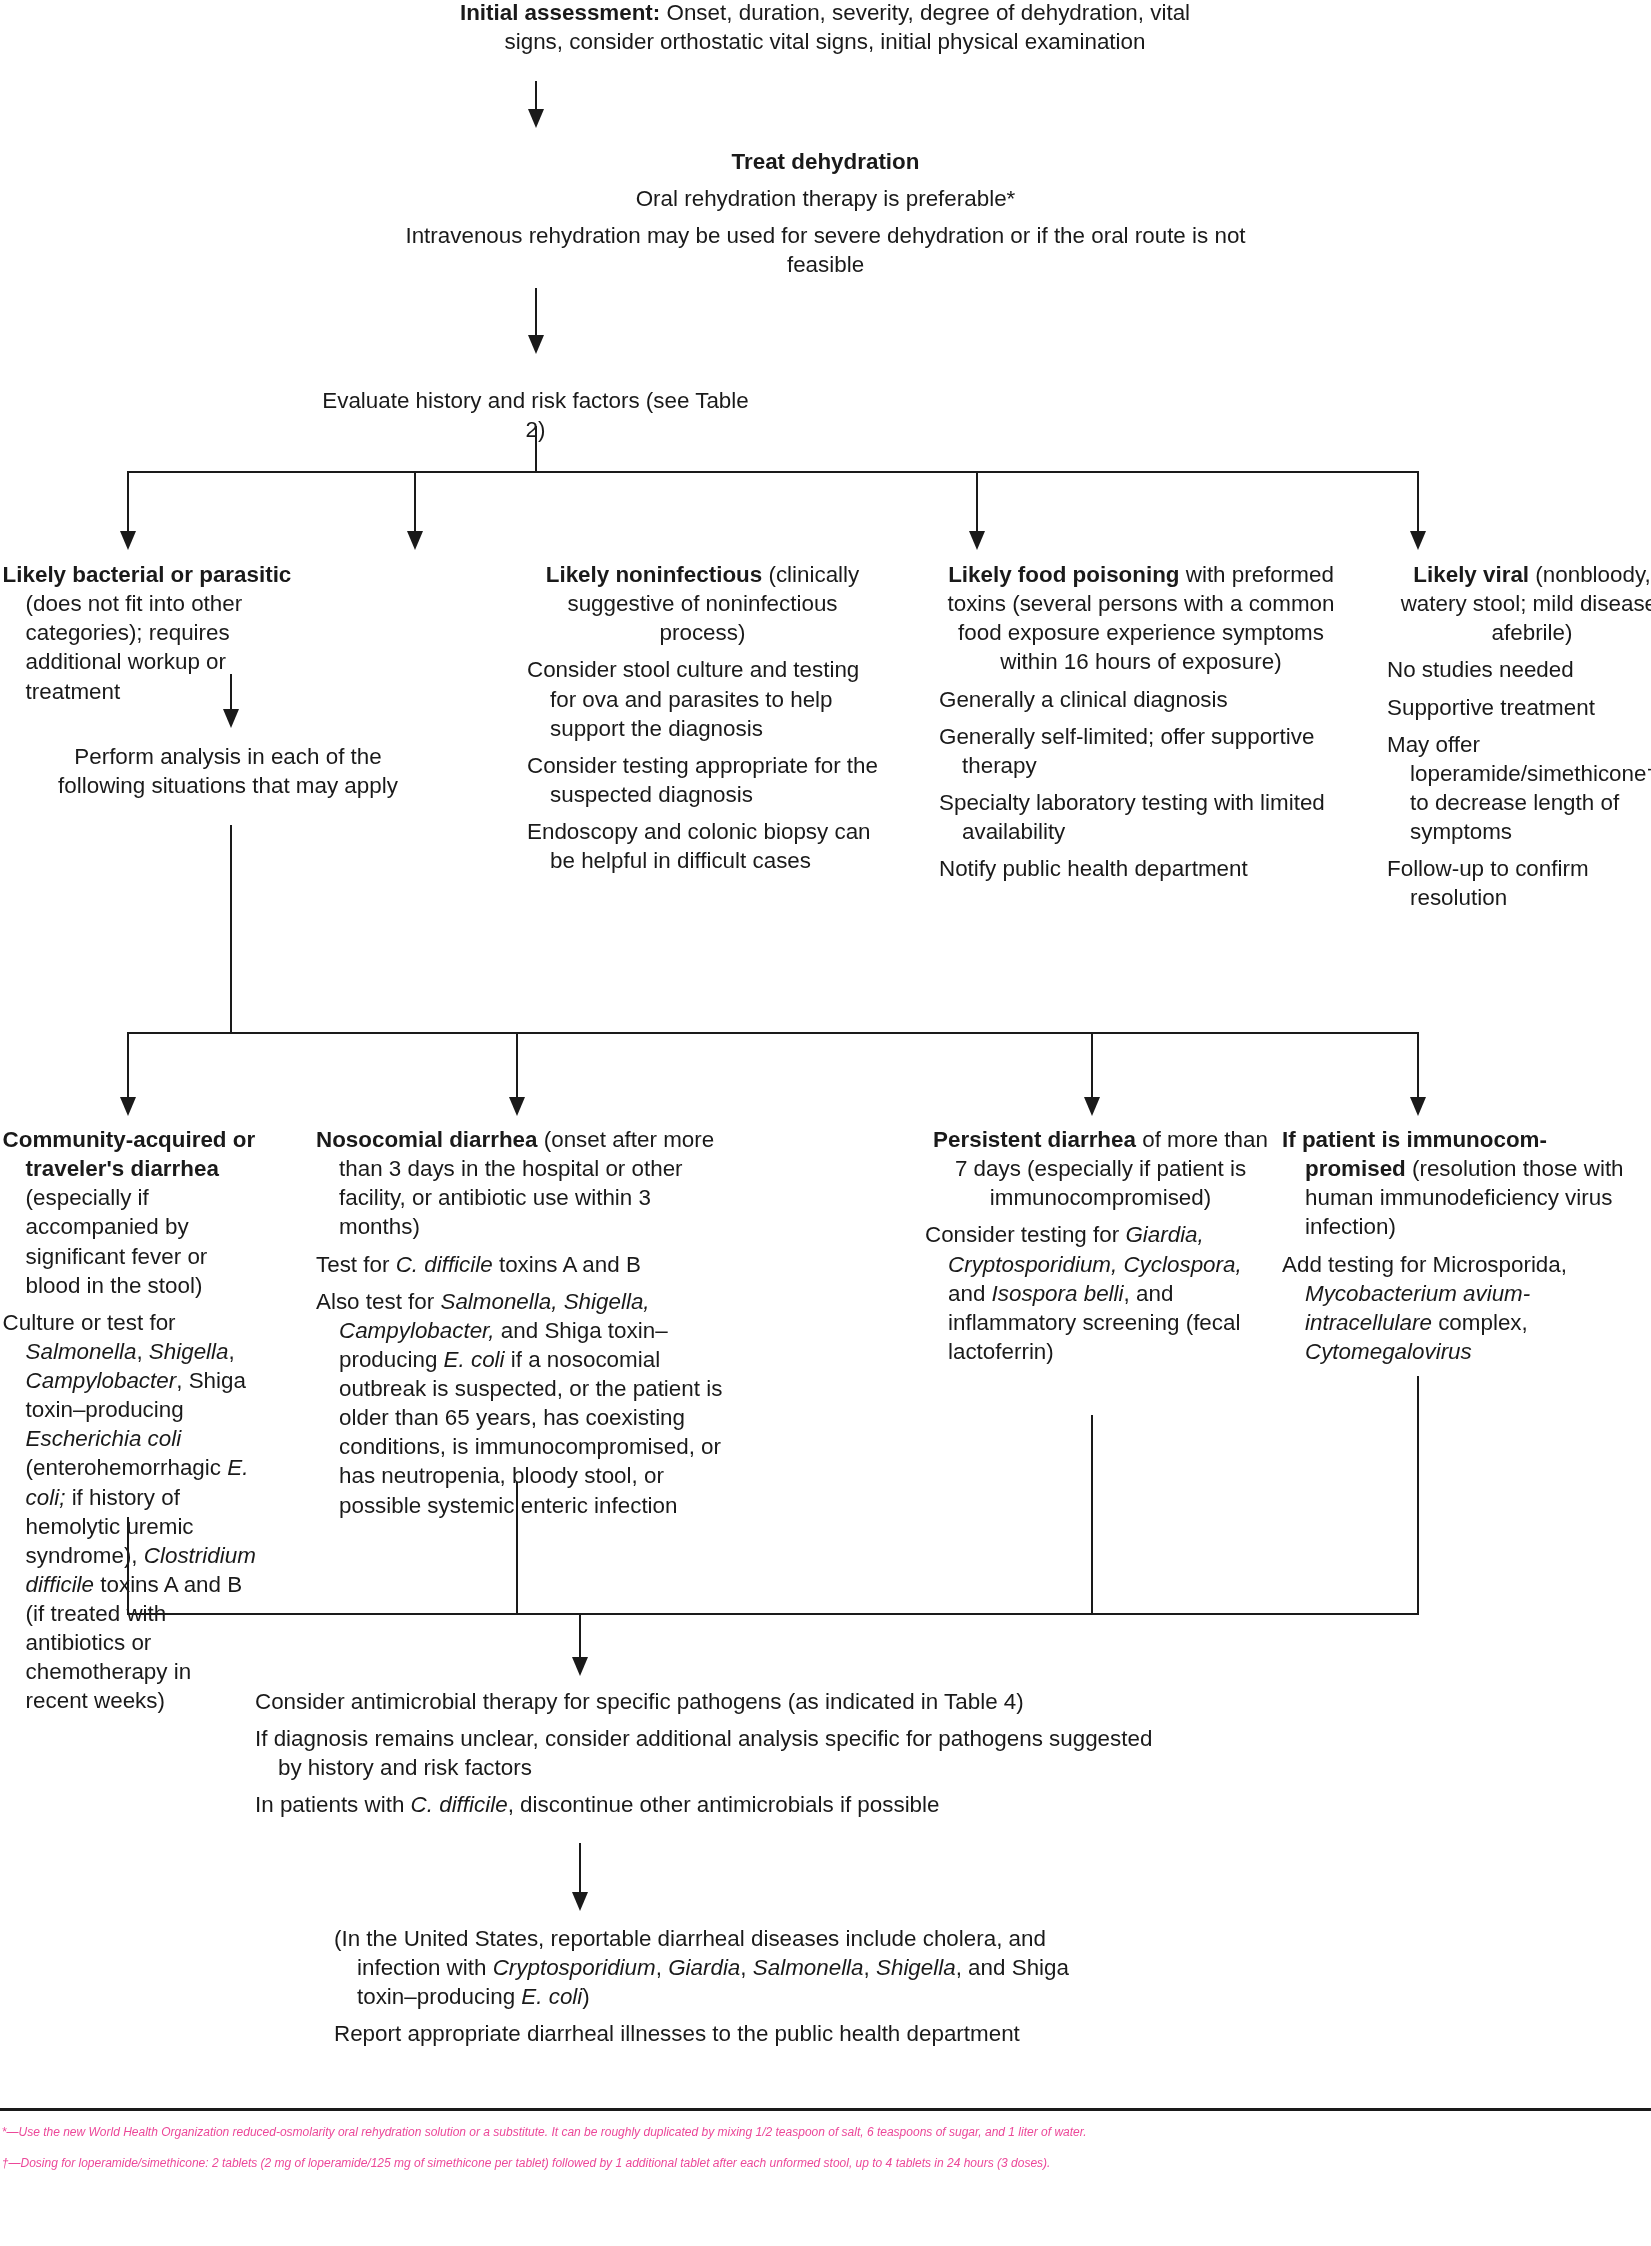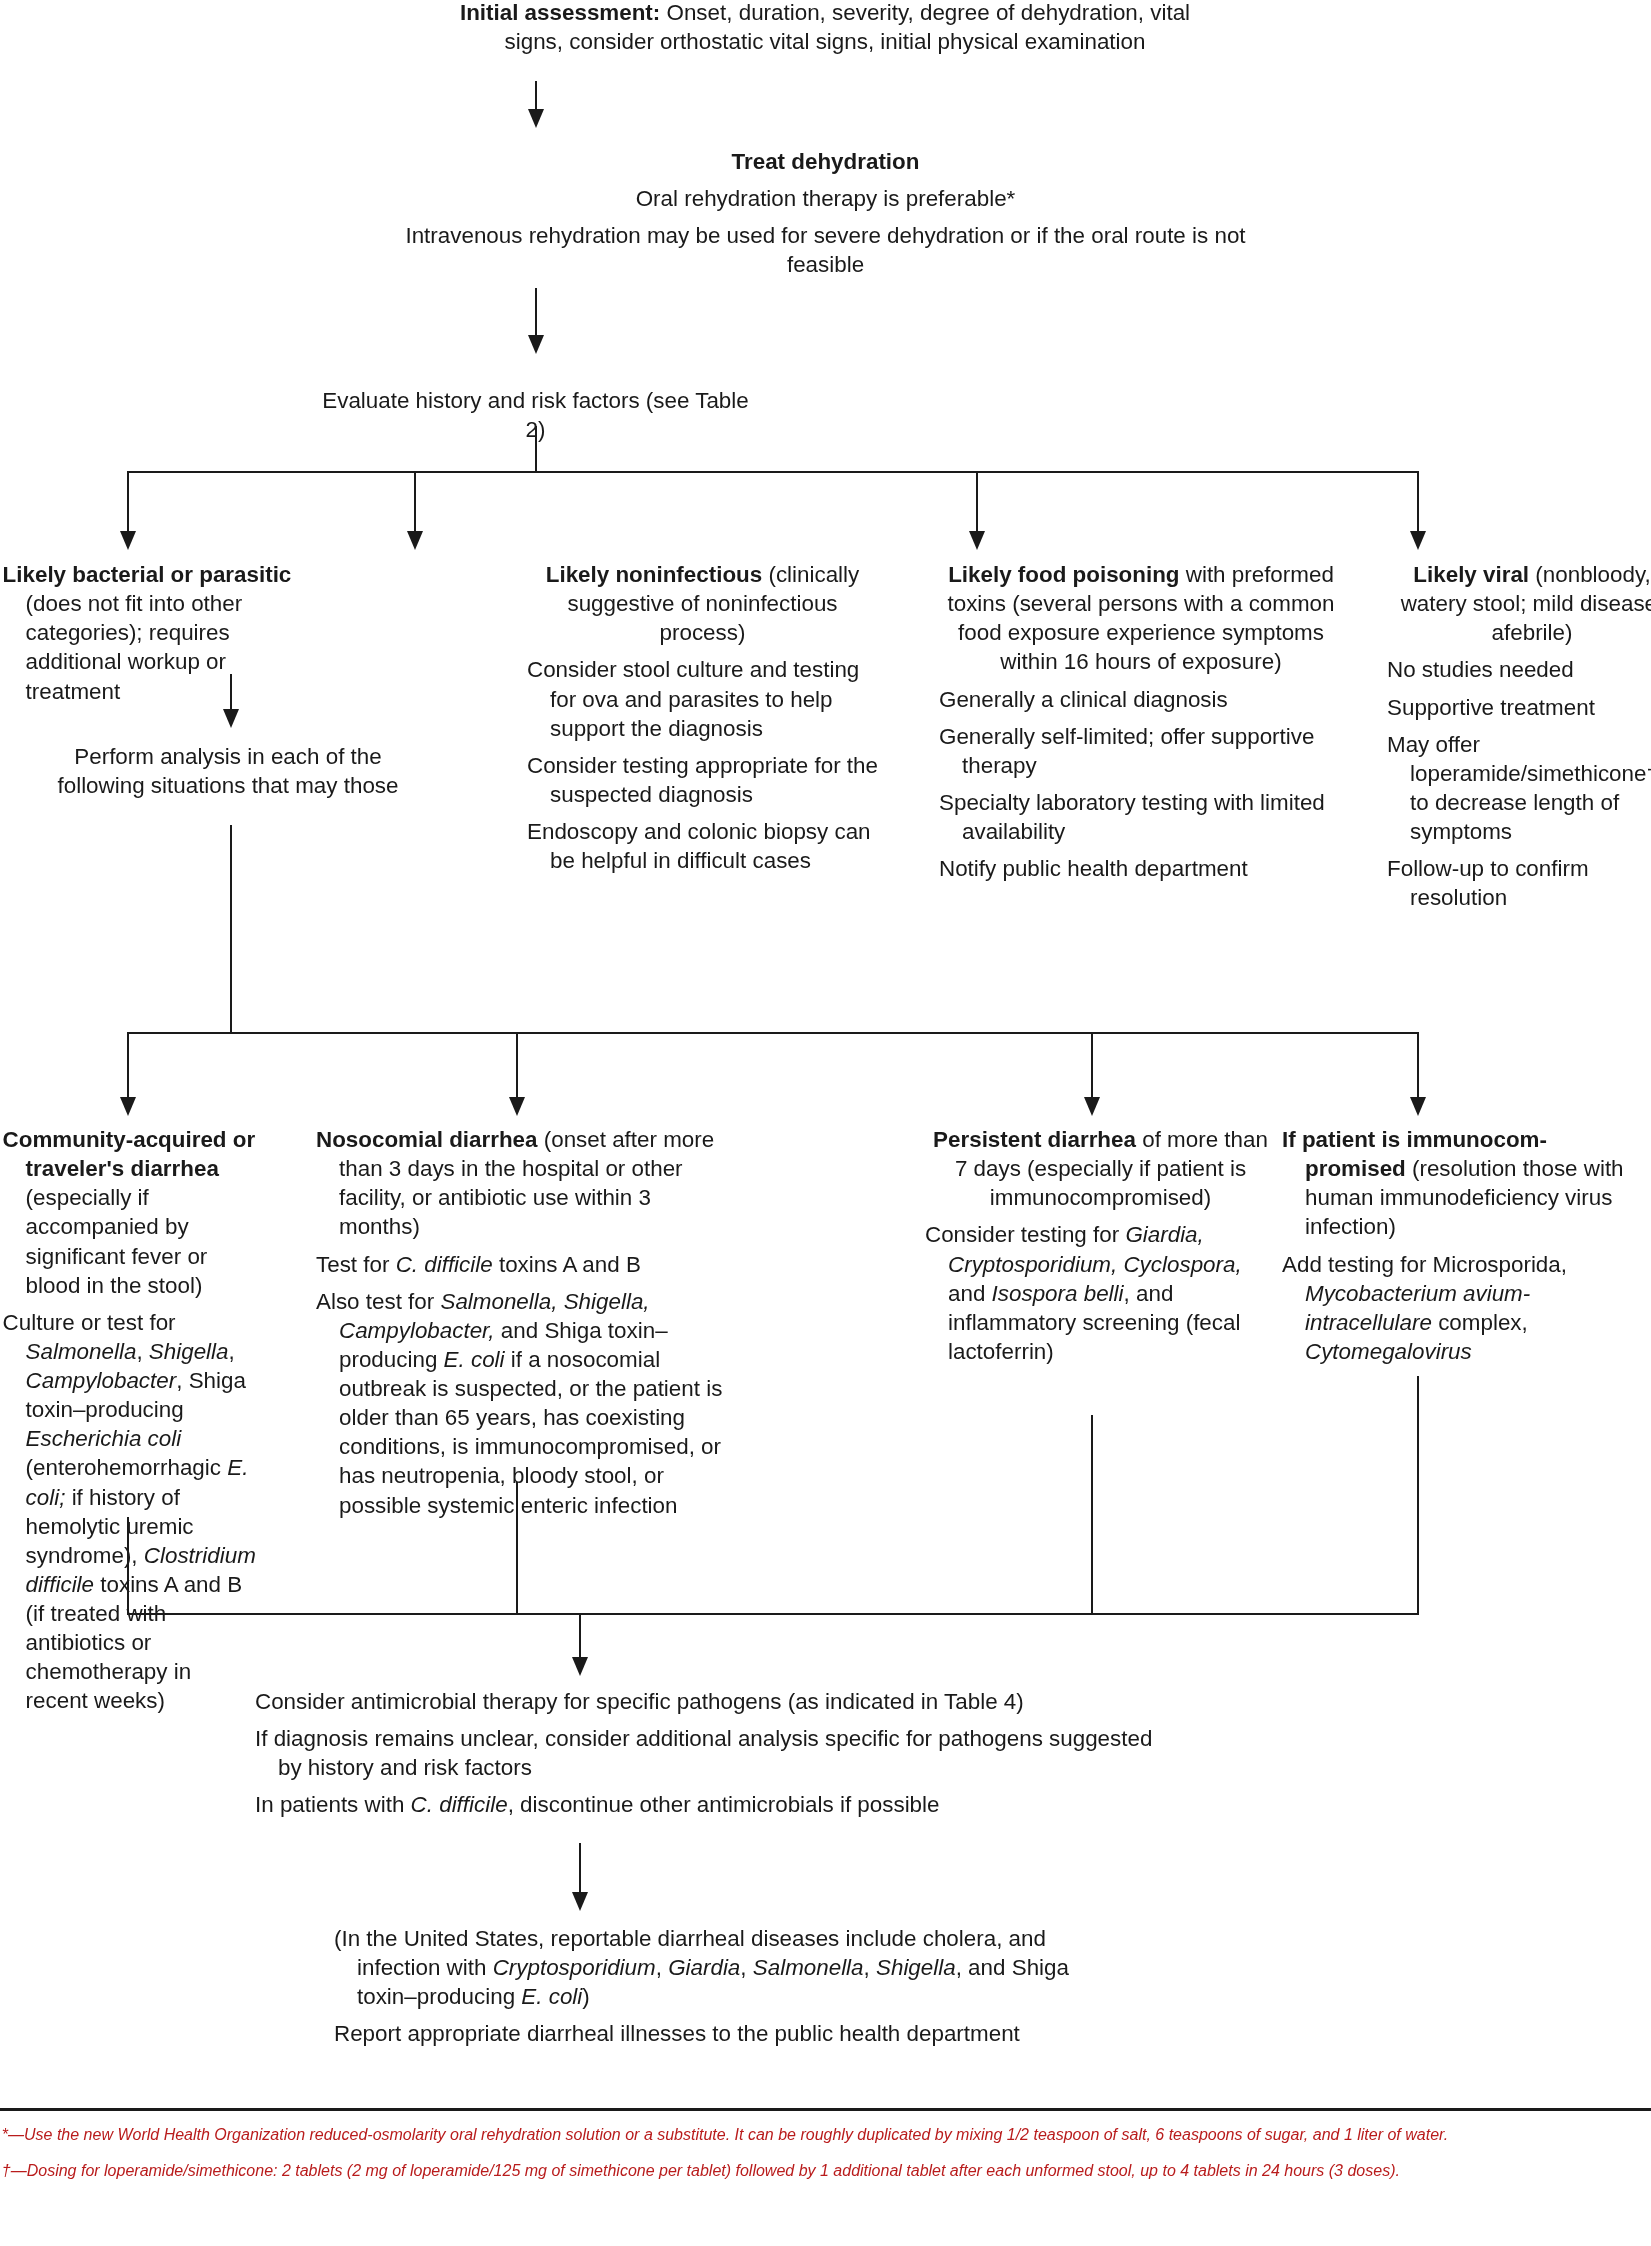--- a/index.html
+++ b/index.html
@@ -44,24 +44,24 @@
 
   
   .rule {
     position: absolute;
     height: 2.6px;
     background: #1a1a1a;
   }
   .footnotes { position: absolute; }
   .footnotes p {
     margin: 0 0 14px 0;
-    font-size: 16px;
+    font-size: 12px;
     line-height: 1.40;
     font-style: italic;
-    color: #b91c1c;
+    color: #ec4899;
   }
   .footnotes p:last-child { margin-bottom: 0; }
 </style>
 </head>
 <body>
 
 <div class="canvas">
 
   <div class="tblock ctr" style="left:439px; top:-1.8px; width:772px;">
     <p><b>Initial assessment:</b><span> Onset, duration, severity, degree of dehydration, vital signs, consider orthostatic vital signs, initial physical examination</span></p>
@@ -99,21 +99,21 @@
   <div class="arrowhead" style="left:1410px; top:531px;"></div>
 
   <div class="tblock" style="left:2.6px; top:560px; width:290px;">
     <p class="hang"><b>Likely bacterial or parasitic</b><span> (does not fit into other categories); requires additional workup or treatment</span></p>
   </div>
 
   <div class="vline" style="left:230px; top:674px; height:40px;"></div>
   <div class="arrowhead" style="left:223px; top:709px;"></div>
 
   <div class="tblock ctr" style="left:35px; top:742px; width:386px;">
-    <p>Perform analysis in each of the following situations that may those</p>
+    <p>Perform analysis in each of the following situations that may apply</p>
   </div>
 
   <div class="tblock" style="left:527px; top:560px; width:351px;">
     <p class="ctr"><b>Likely noninfectious</b><span> (clinically suggestive of noninfectious process)</span></p>
     <p class="hang">Consider stool culture and testing for ova and parasites to help support the diagnosis</p>
     <p class="hang">Consider testing appropriate for the suspected diagnosis</p>
     <p class="hang">Endoscopy and colonic biopsy can be helpful in difficult cases</p>
   </div>
 
   <div class="tblock" style="left:939px; top:560px; width:404px;">

